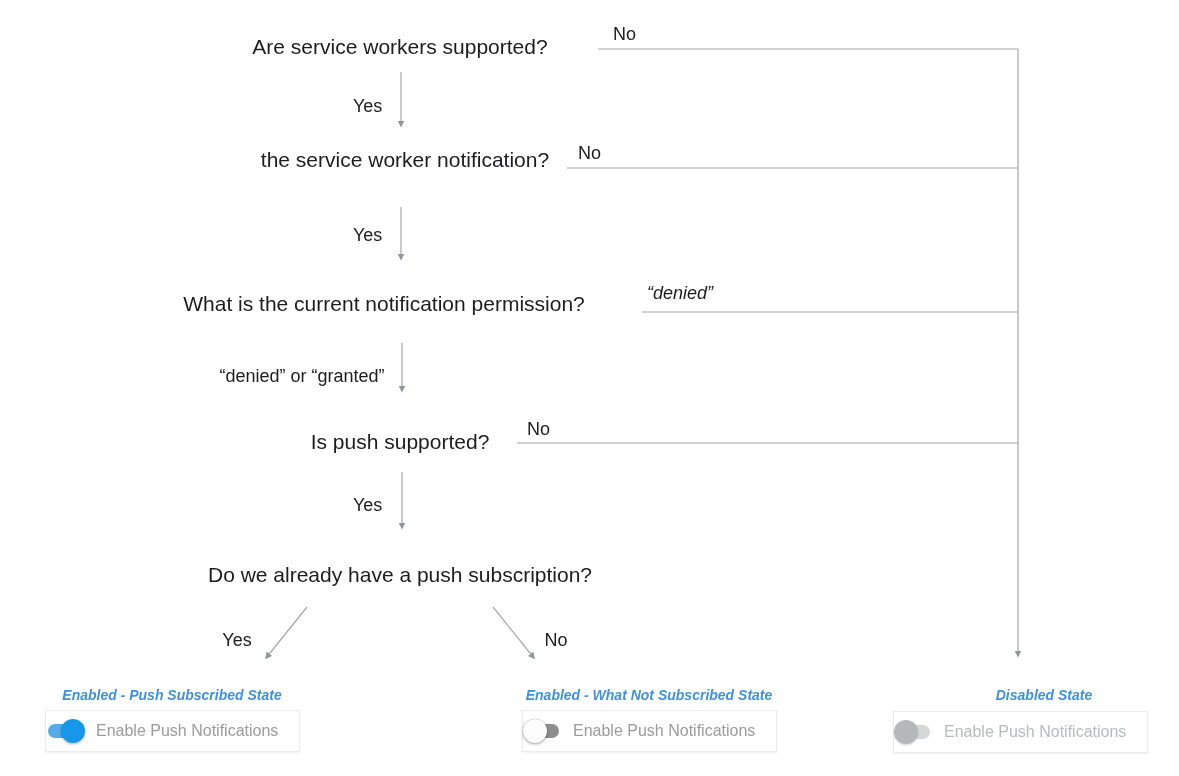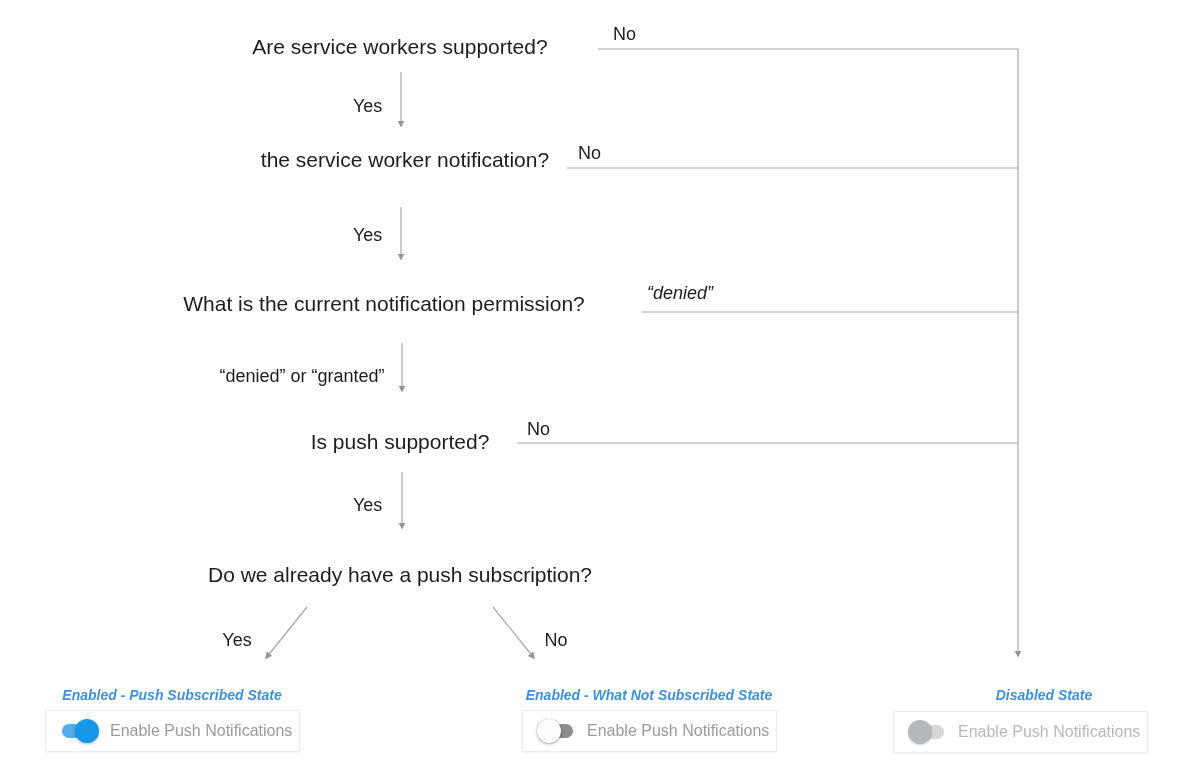--- a/index.html
+++ b/index.html
@@ -27,21 +27,21 @@
   .state-label{
     position:absolute;transform:translateX(-50%);
     color:var(--state-label,#3f91dc);
     font-size:14px;font-weight:bold;font-style:italic;white-space:nowrap;
   }
   .card{
     position:absolute;width:255px;height:42px;box-sizing:border-box;
     background:var(--card-bg,#fff);
     border:1px solid var(--card-border,#ececec);
     box-shadow:0 1px 2px rgba(0,0,0,0.06);
-    display:flex;align-items:center;padding-left:14px;
+    display:flex;align-items:center;
   }
   .card-text{font-size:16px;margin-left:11px;color:var(--card-text,#9b9b9b);white-space:nowrap;}
   .card.disabled .card-text{color:var(--card-text-disabled,#b7babd);}
 
   
   .switch{position:relative;width:39px;height:24px;flex:0 0 auto;cursor:pointer;}
   .switch .track{position:absolute;left:2px;top:5px;width:34px;height:14px;border-radius:7px;}
   .switch .knob{position:absolute;top:0;width:24px;height:24px;border-radius:50%;}
   .switch.on  .track{background:var(--toggle-on-track,#55acea);}
   .switch.on  .knob{left:15px;background:var(--toggle-on-knob,#1797e9);

